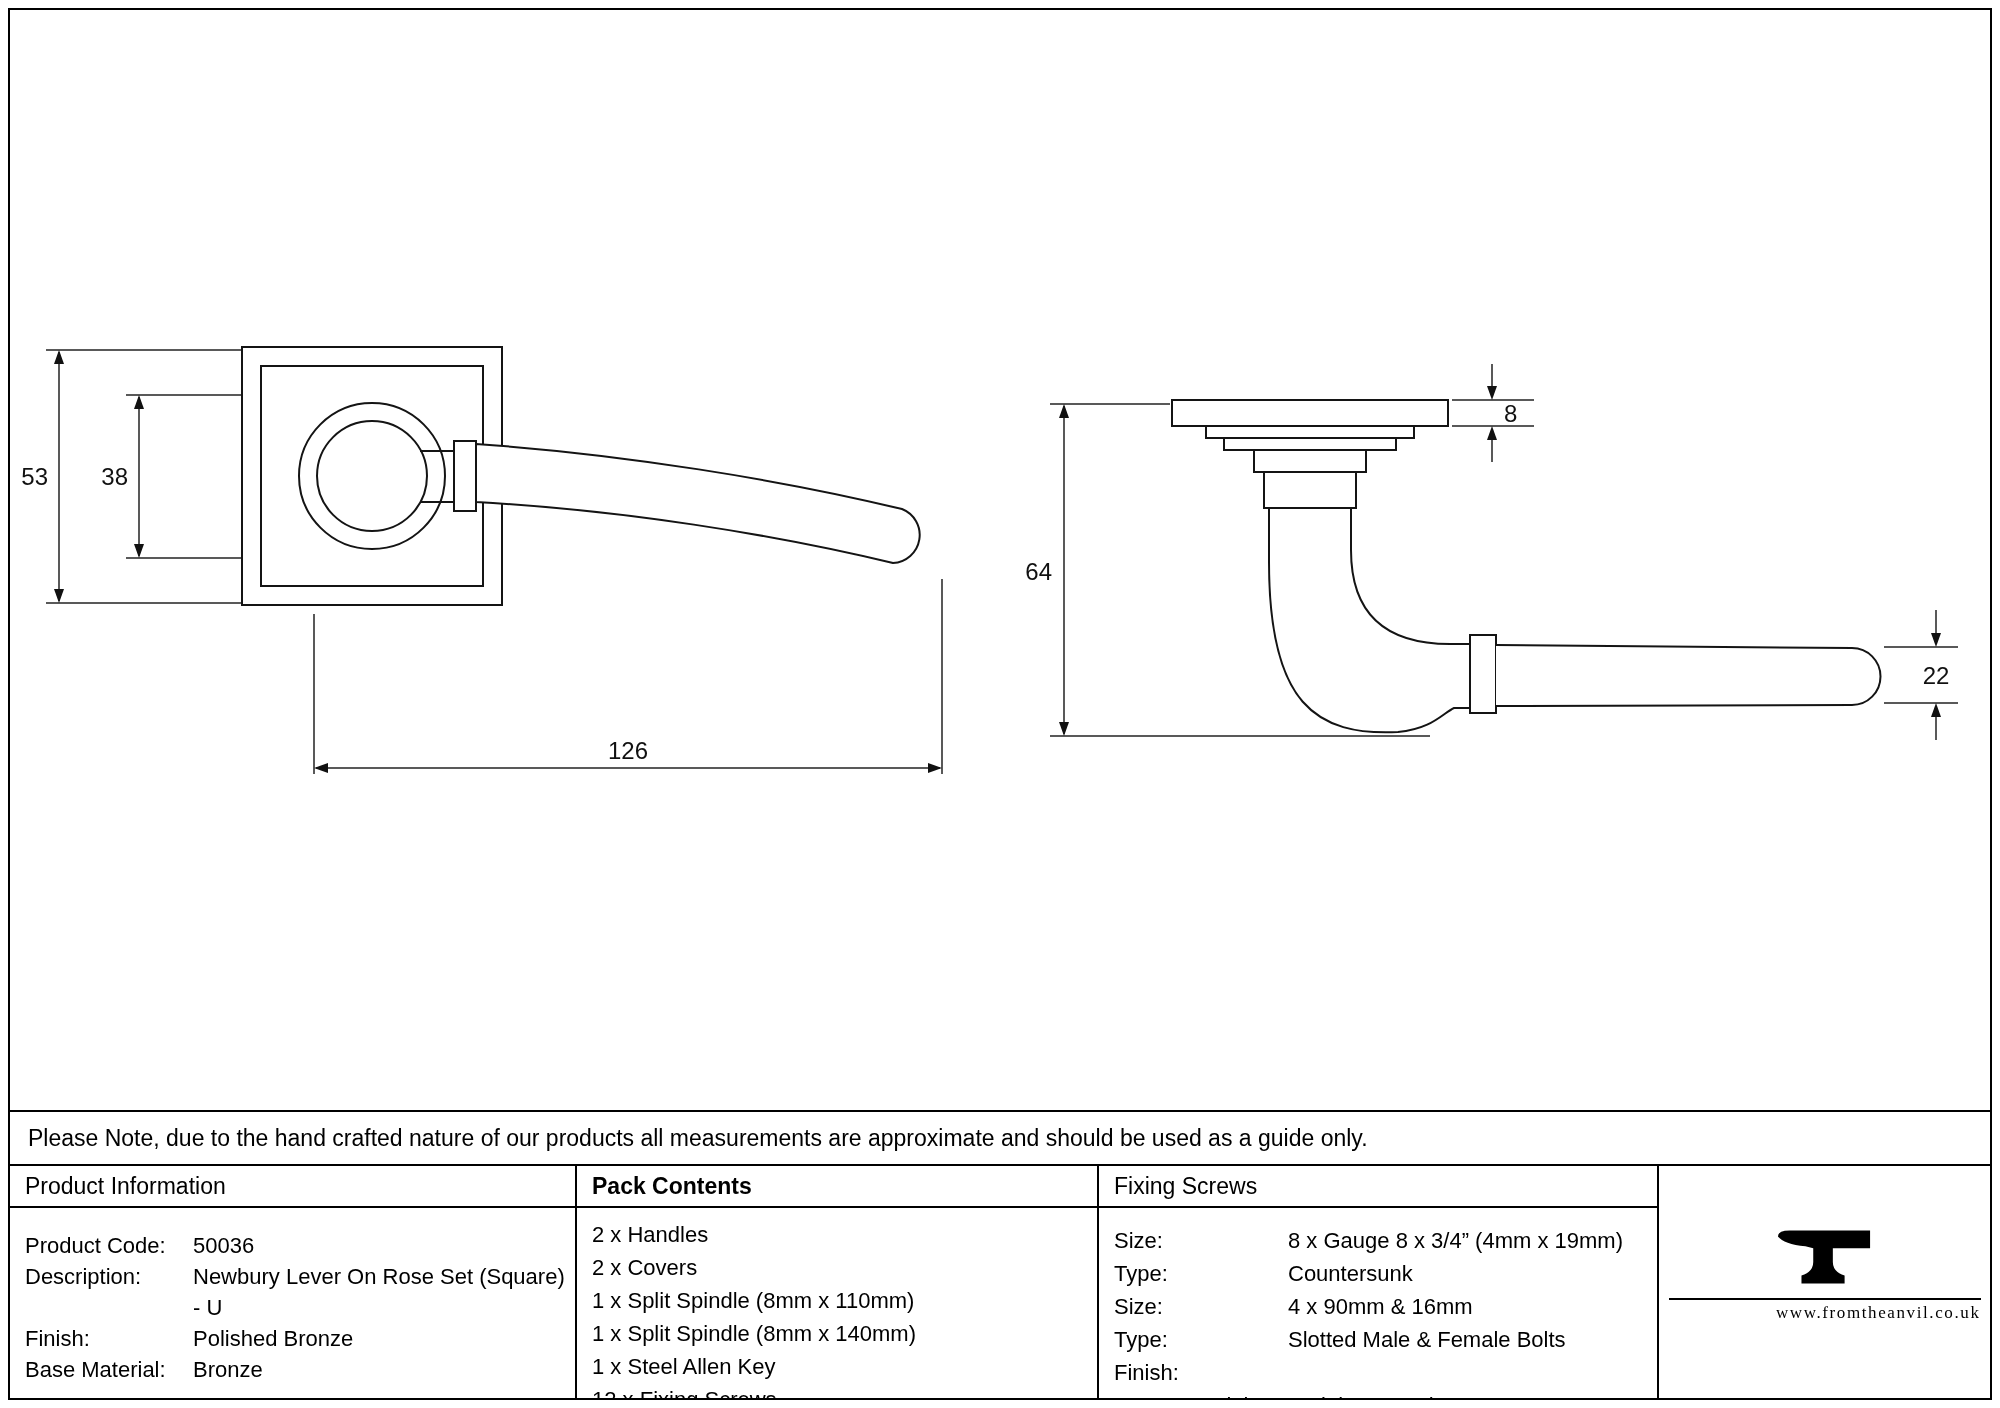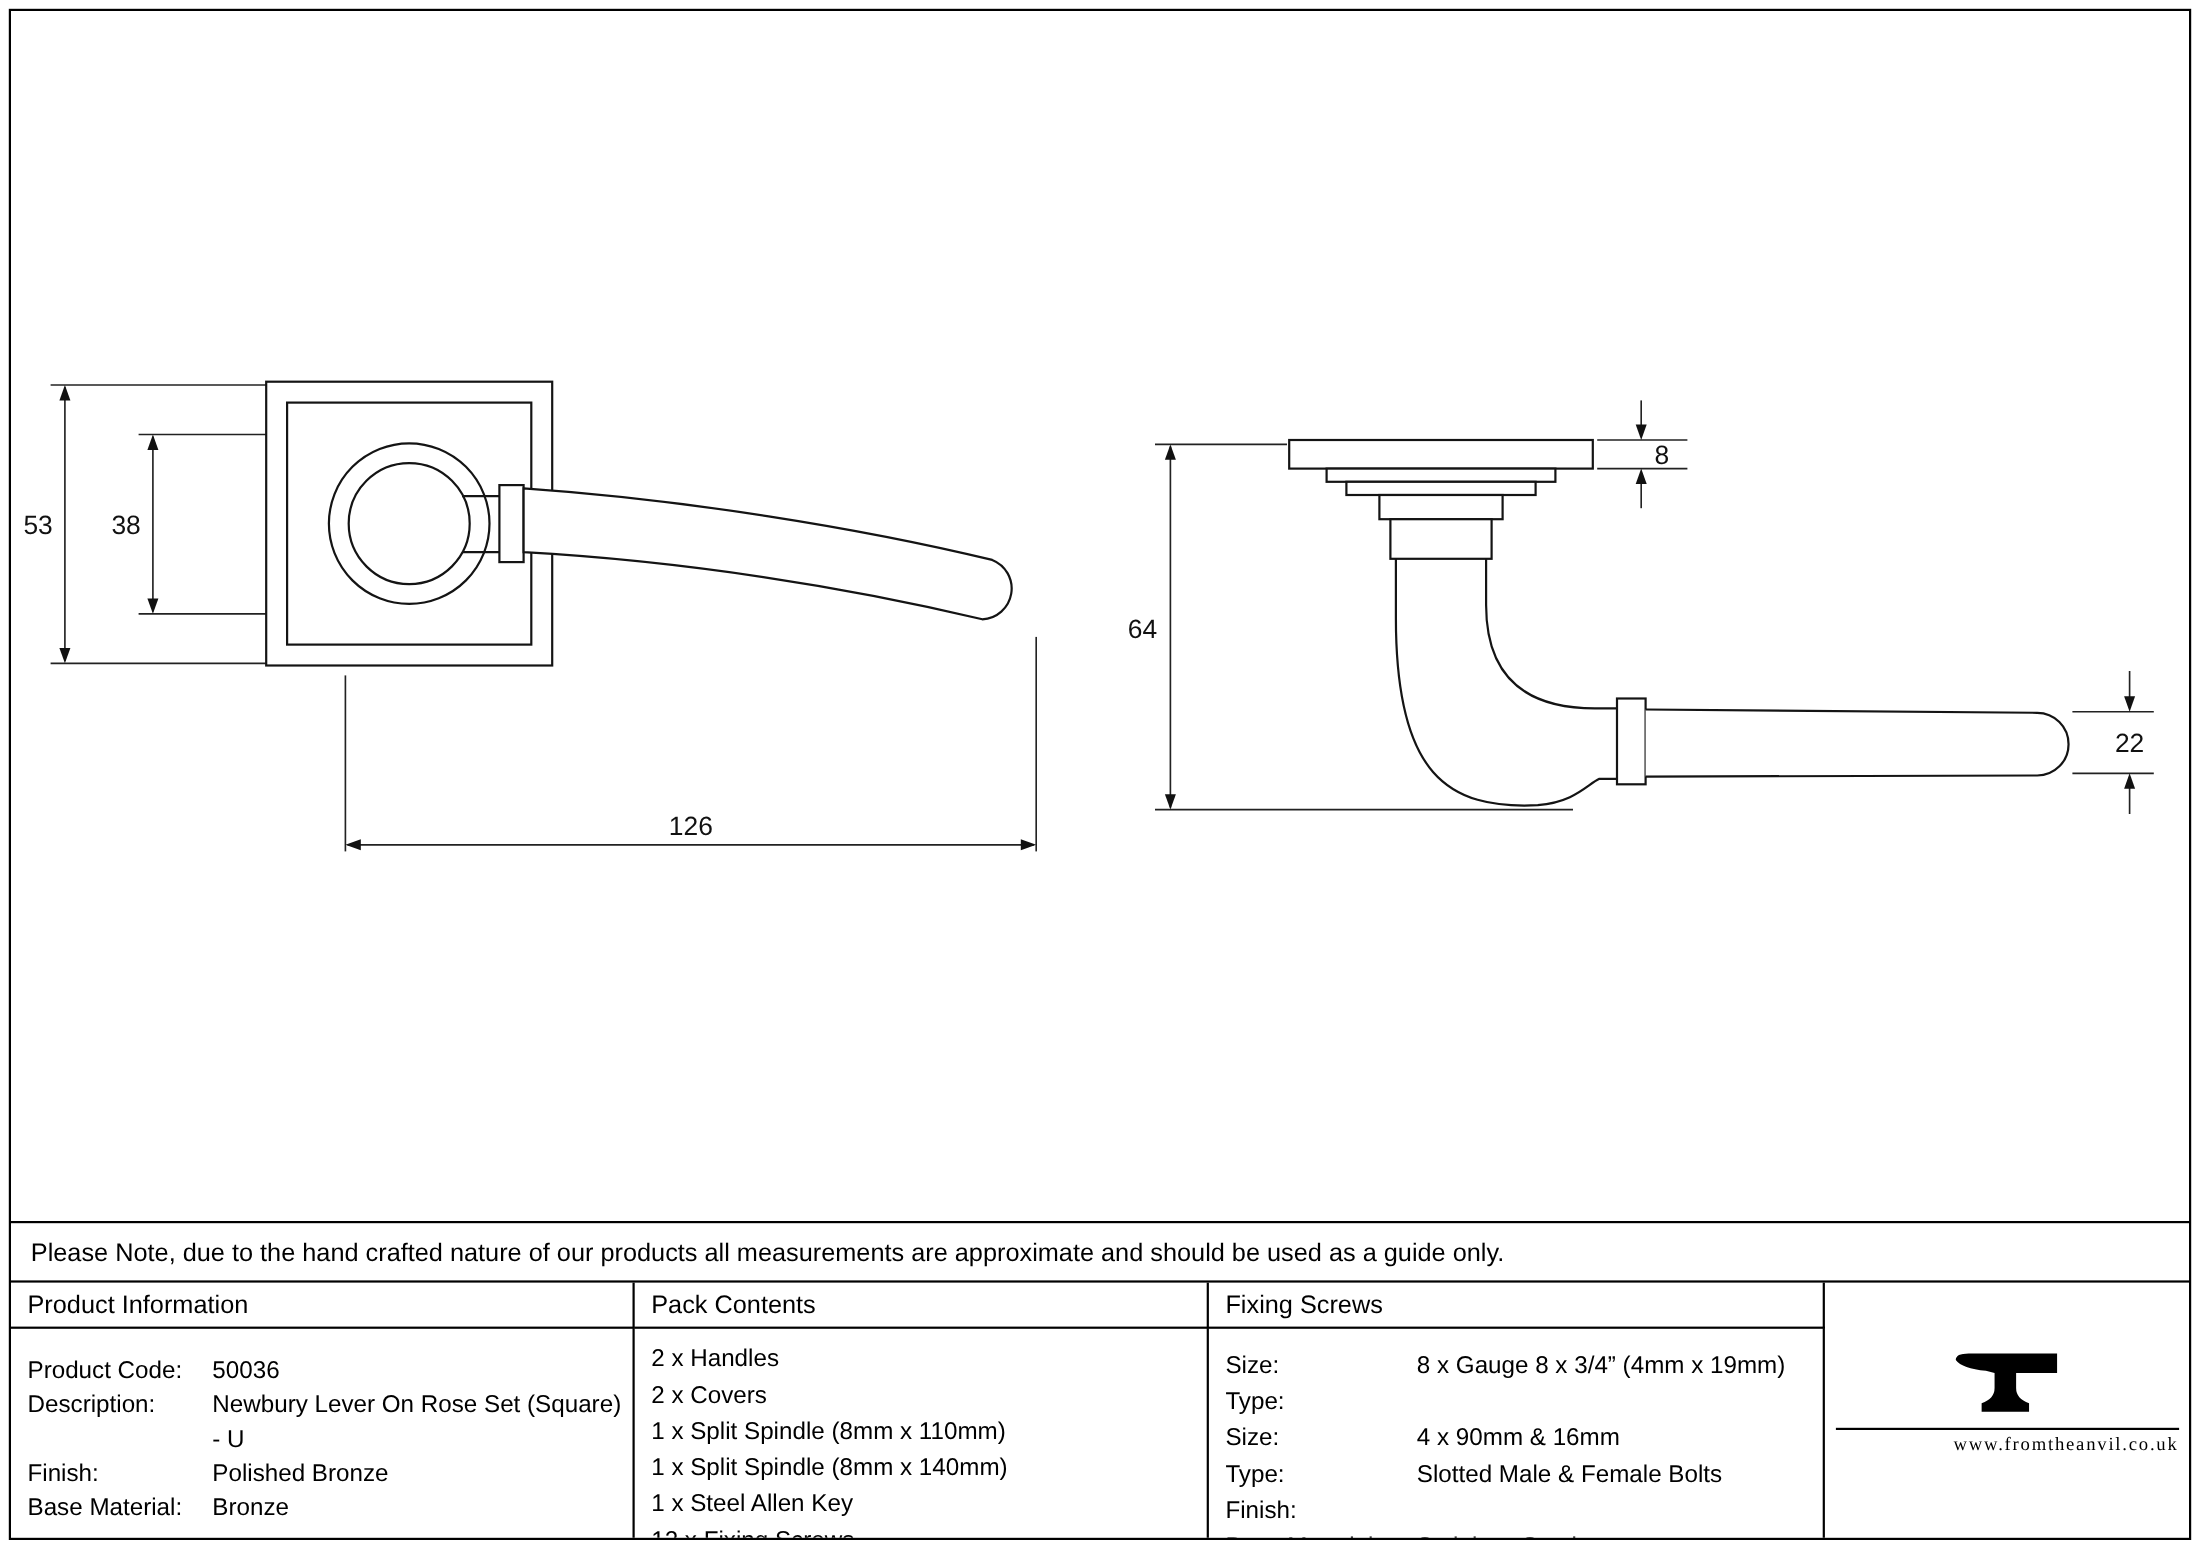--- a/index.html
+++ b/index.html
@@ -10,21 +10,21 @@
   .dimtext{font-family:"Liberation Sans",sans-serif;font-size:24px;fill:#111;}
   .outline{fill:#fff;stroke:#141414;stroke-width:2;}
   .oline{fill:none;stroke:#141414;stroke-width:2;}
   .dline{fill:none;stroke:#222;stroke-width:1.5;}
   .ahead{fill:#111;stroke:none;}
   .note{height:54px;border-top:2px solid #000;box-sizing:border-box;display:flex;align-items:center;padding-left:18px;font-size:23px;}
   .table{display:grid;grid-template-columns:567px 522px 560px 1fr;grid-template-rows:42px auto;border-top:2px solid #000;box-sizing:border-box;height:234px;}
   .cell{border-right:2px solid #000;box-sizing:border-box;}
   .thead{font-size:23px;padding:7px 0 0 15px;border-bottom:2px solid #000;}
   .h1{grid-column:1;grid-row:1;}
-  .h2{grid-column:2;grid-row:1;}
+  .h2{grid-column:2;grid-row:1;font-weight:bold;}
   .h3{grid-column:3;grid-row:1;}
   .b1{grid-column:1;grid-row:2;}
   .b2{grid-column:2;grid-row:2;}
   .b3{grid-column:3;grid-row:2;}
   .pinfo{padding:22px 8px 0 15px;font-size:22px;}
   .prow{display:grid;grid-template-columns:168px 1fr;line-height:31px;}
   .pack{padding:10px 8px 0 15px;font-size:22px;line-height:33px;}
   .fix{padding:16px 4px 0 15px;font-size:22px;}
   .frow{display:grid;grid-template-columns:174px 1fr;line-height:33px;}
   .logo{grid-column:4;grid-row:1/3;display:flex;flex-direction:column;align-items:center;padding-top:56px;box-sizing:border-box;}
@@ -154,20 +154,21 @@
       <div>12 x Fixing Screws</div>
     </div>
 
     <div class="cell fix b3">
       <div class="frow">
         <span>Size:</span>
         <span>8 x Gauge 8 x 3/4” (4mm x 19mm)</span>
       </div>
       <div class="frow">
         <span>Type:</span>
+        <span>Countersunk</span>
       </div>
       <div class="frow">
         <span>Size:</span>
         <span>4 x 90mm &amp; 16mm</span>
       </div>
       <div class="frow">
         <span>Type:</span>
         <span>Slotted Male &amp; Female Bolts</span>
       </div>
       <div class="frow">

